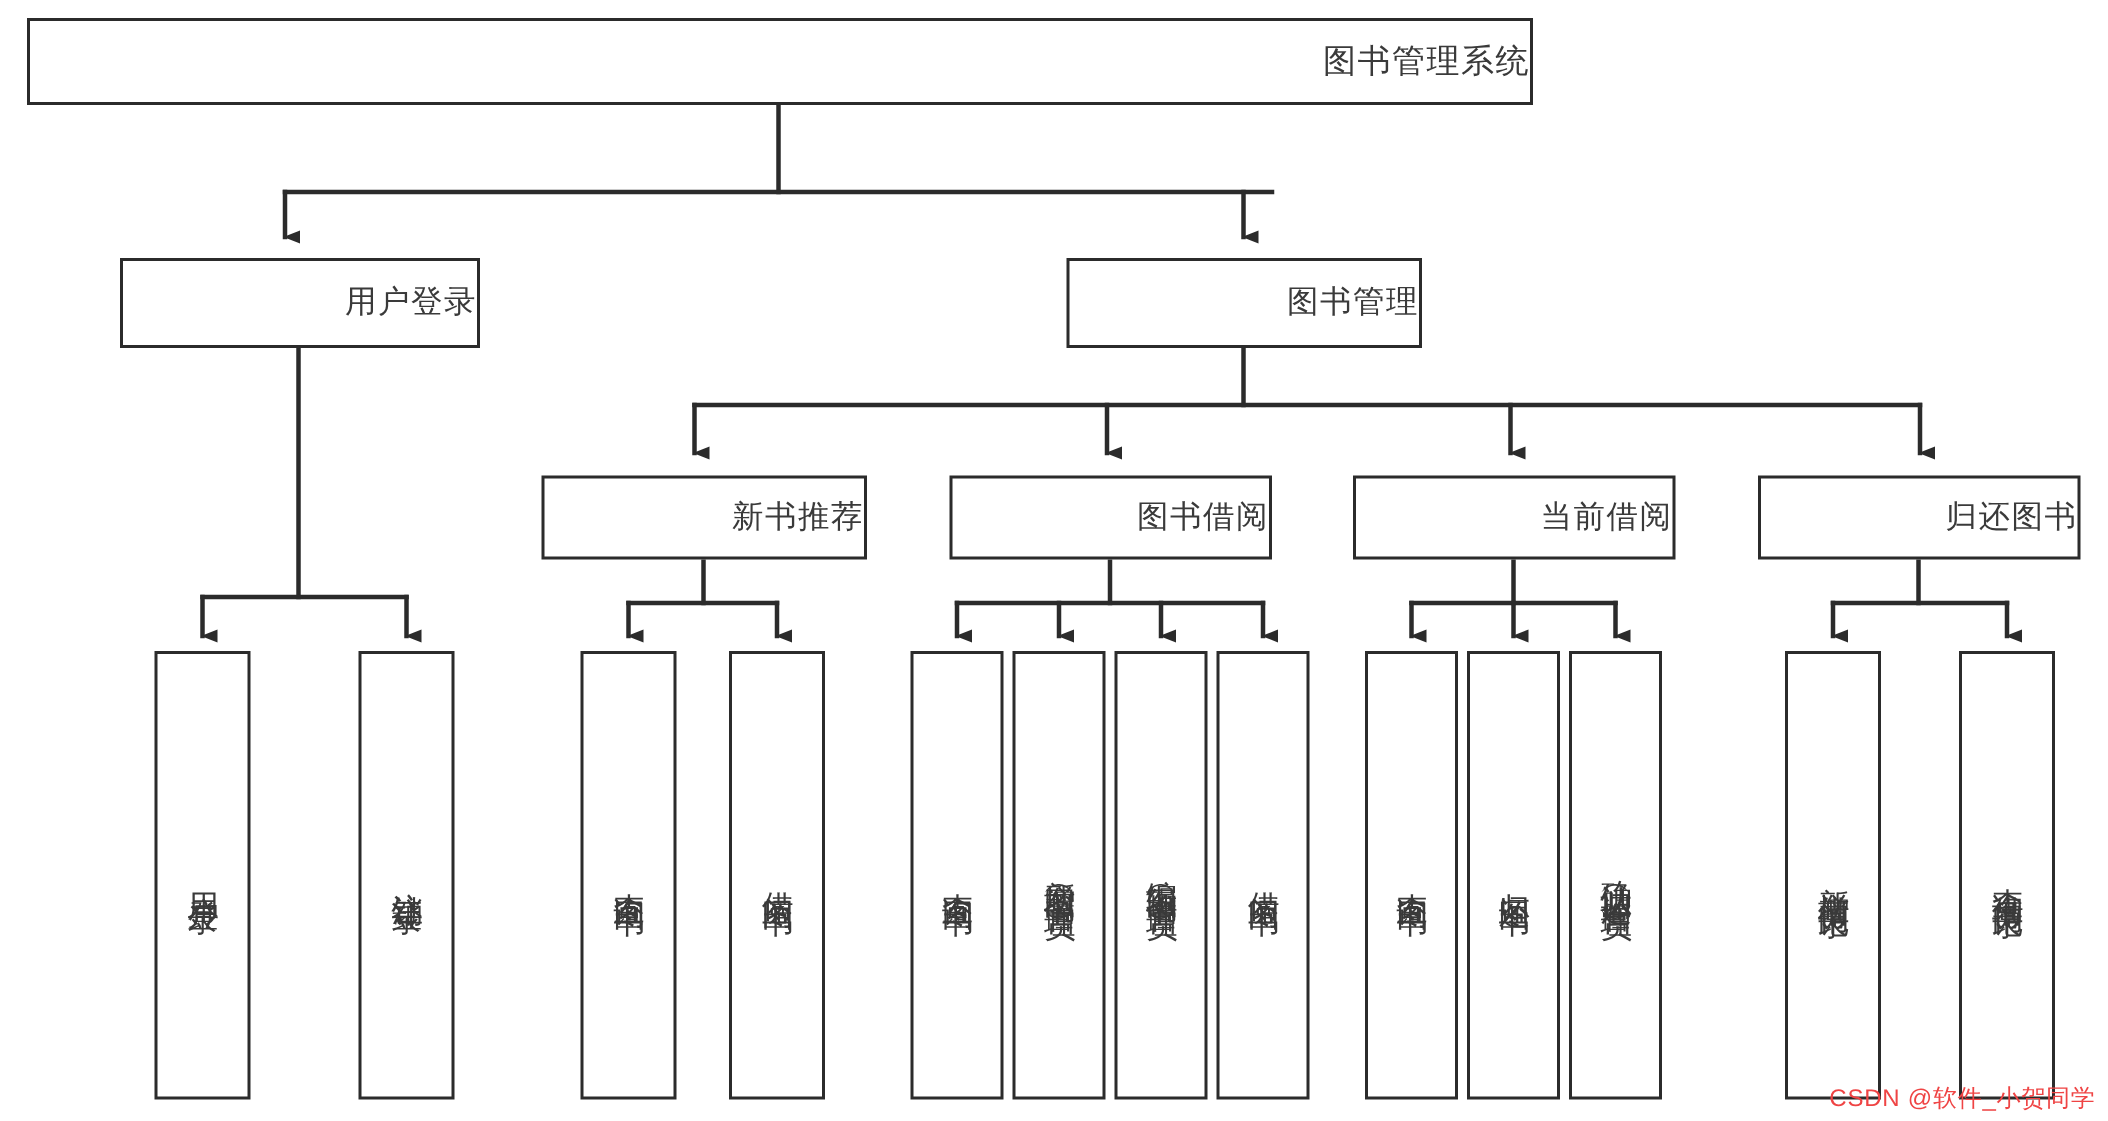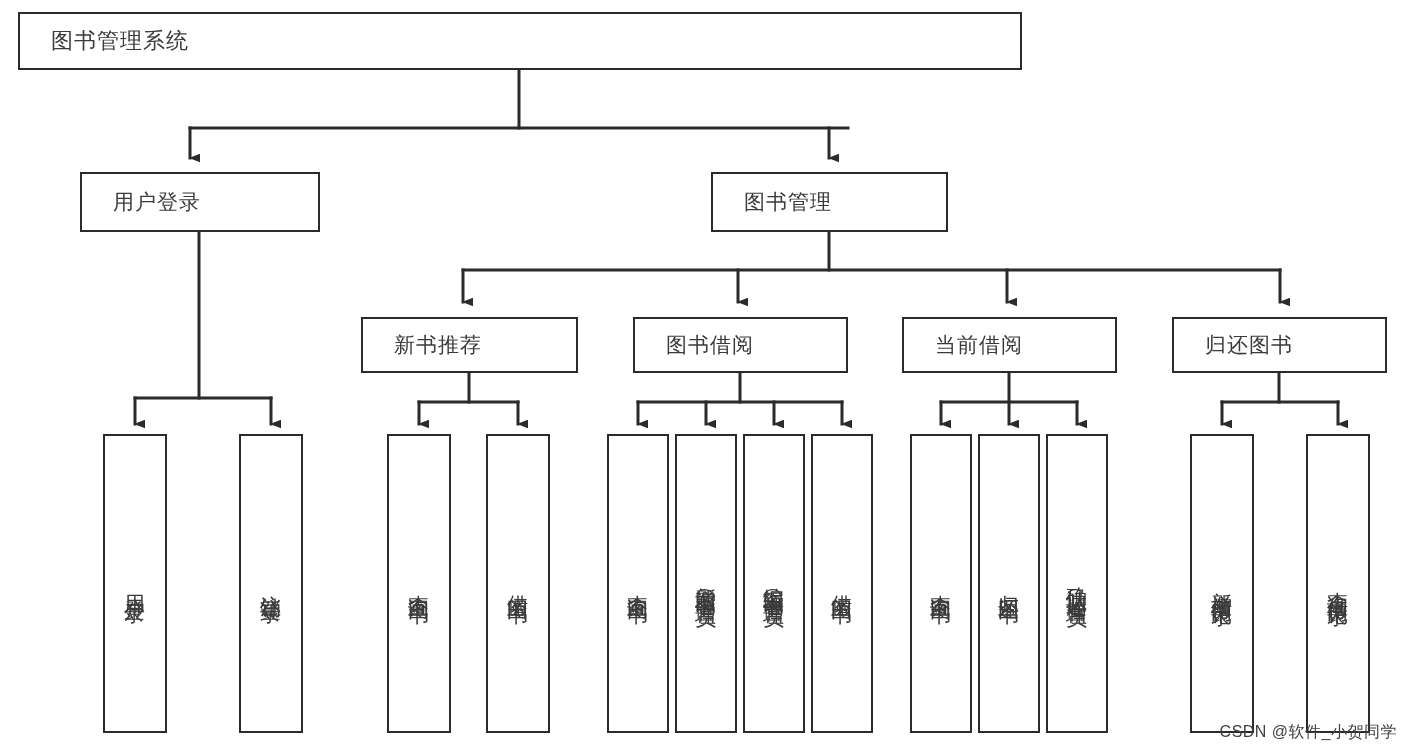--- a/index.html
+++ b/index.html
@@ -26,21 +26,21 @@
     height: 747px;
     pointer-events: none;
   }
   .node {
     position: absolute;
     box-sizing: border-box;
     background: #ffffff;
     border: 2px solid #2b2b2b;
     display: flex;
     align-items: center;
-    justify-content: flex-start;
+    justify-content: flex-end;
     color: #3a3a3a;
     z-index: 3;
     padding-left: 31px;
   }
   .node-label {
     display: block;
     text-align: center;
     line-height: 1.18;
     color: #3a3a3a;
   }
@@ -66,21 +66,21 @@
     line-height: 1.1;
     letter-spacing: 3px;
     white-space: nowrap;
     max-height: 100%;
   }
   #watermark {
     position: absolute;
     right: 8px;
     bottom: 4px;
     font-size: 16px;
-    color: #404040;
+    color: #ef4444;
     letter-spacing: 0.5px;
     z-index: 8;
     white-space: nowrap;
     font-family: "Liberation Sans", "DejaVu Sans", sans-serif;
   }
 </style>
 </head>
 <body>
 
 <div id="diagram-root">

